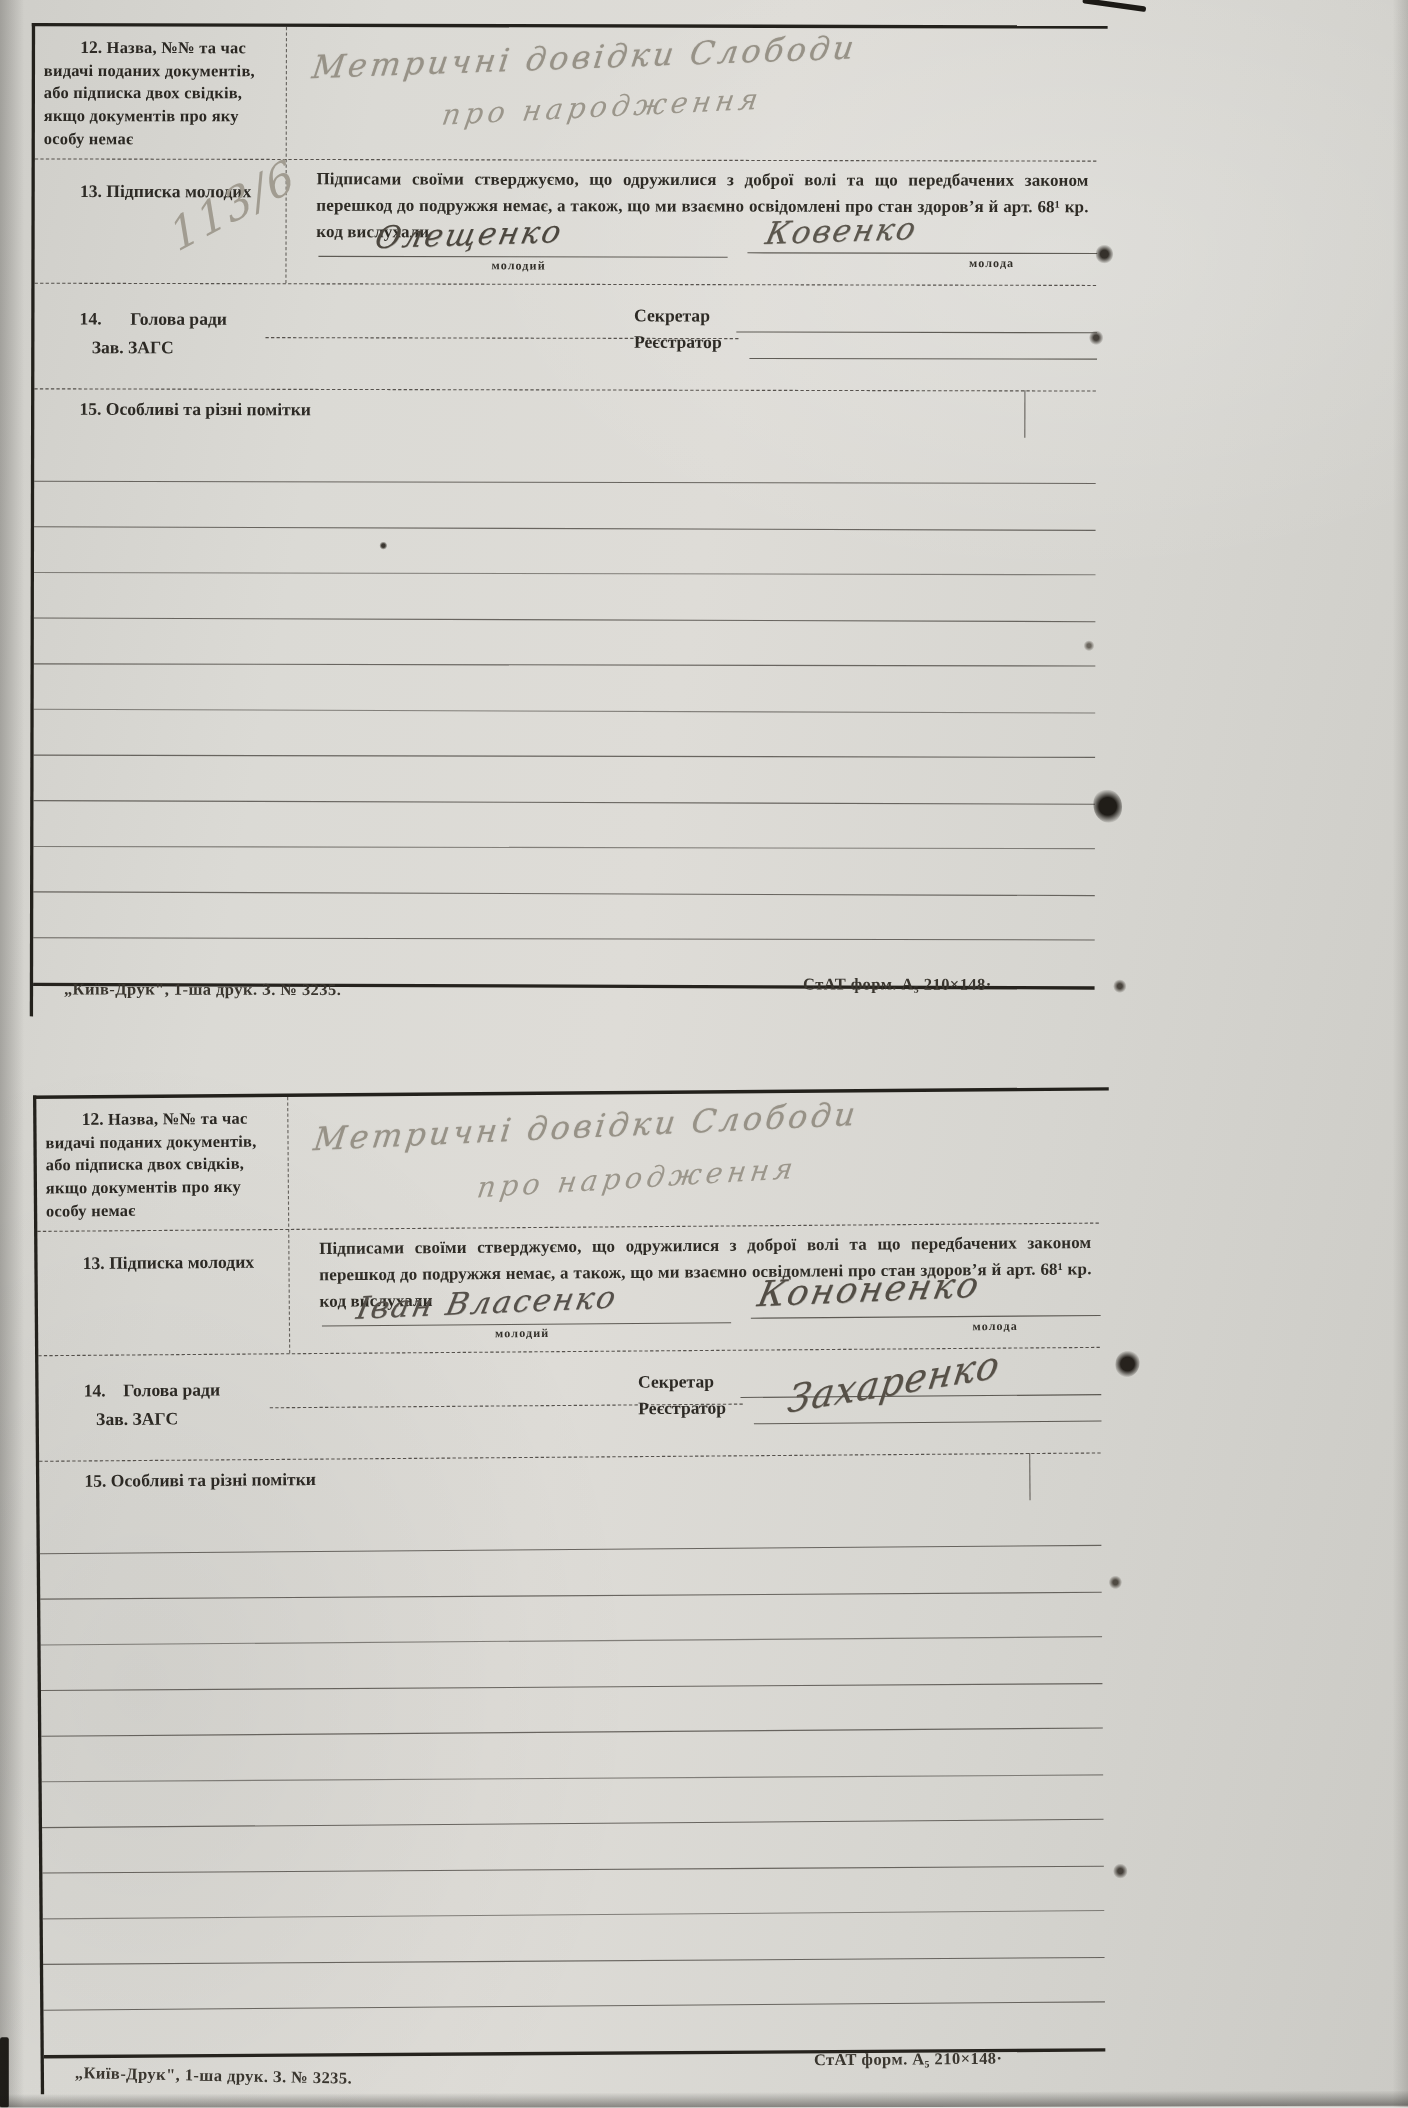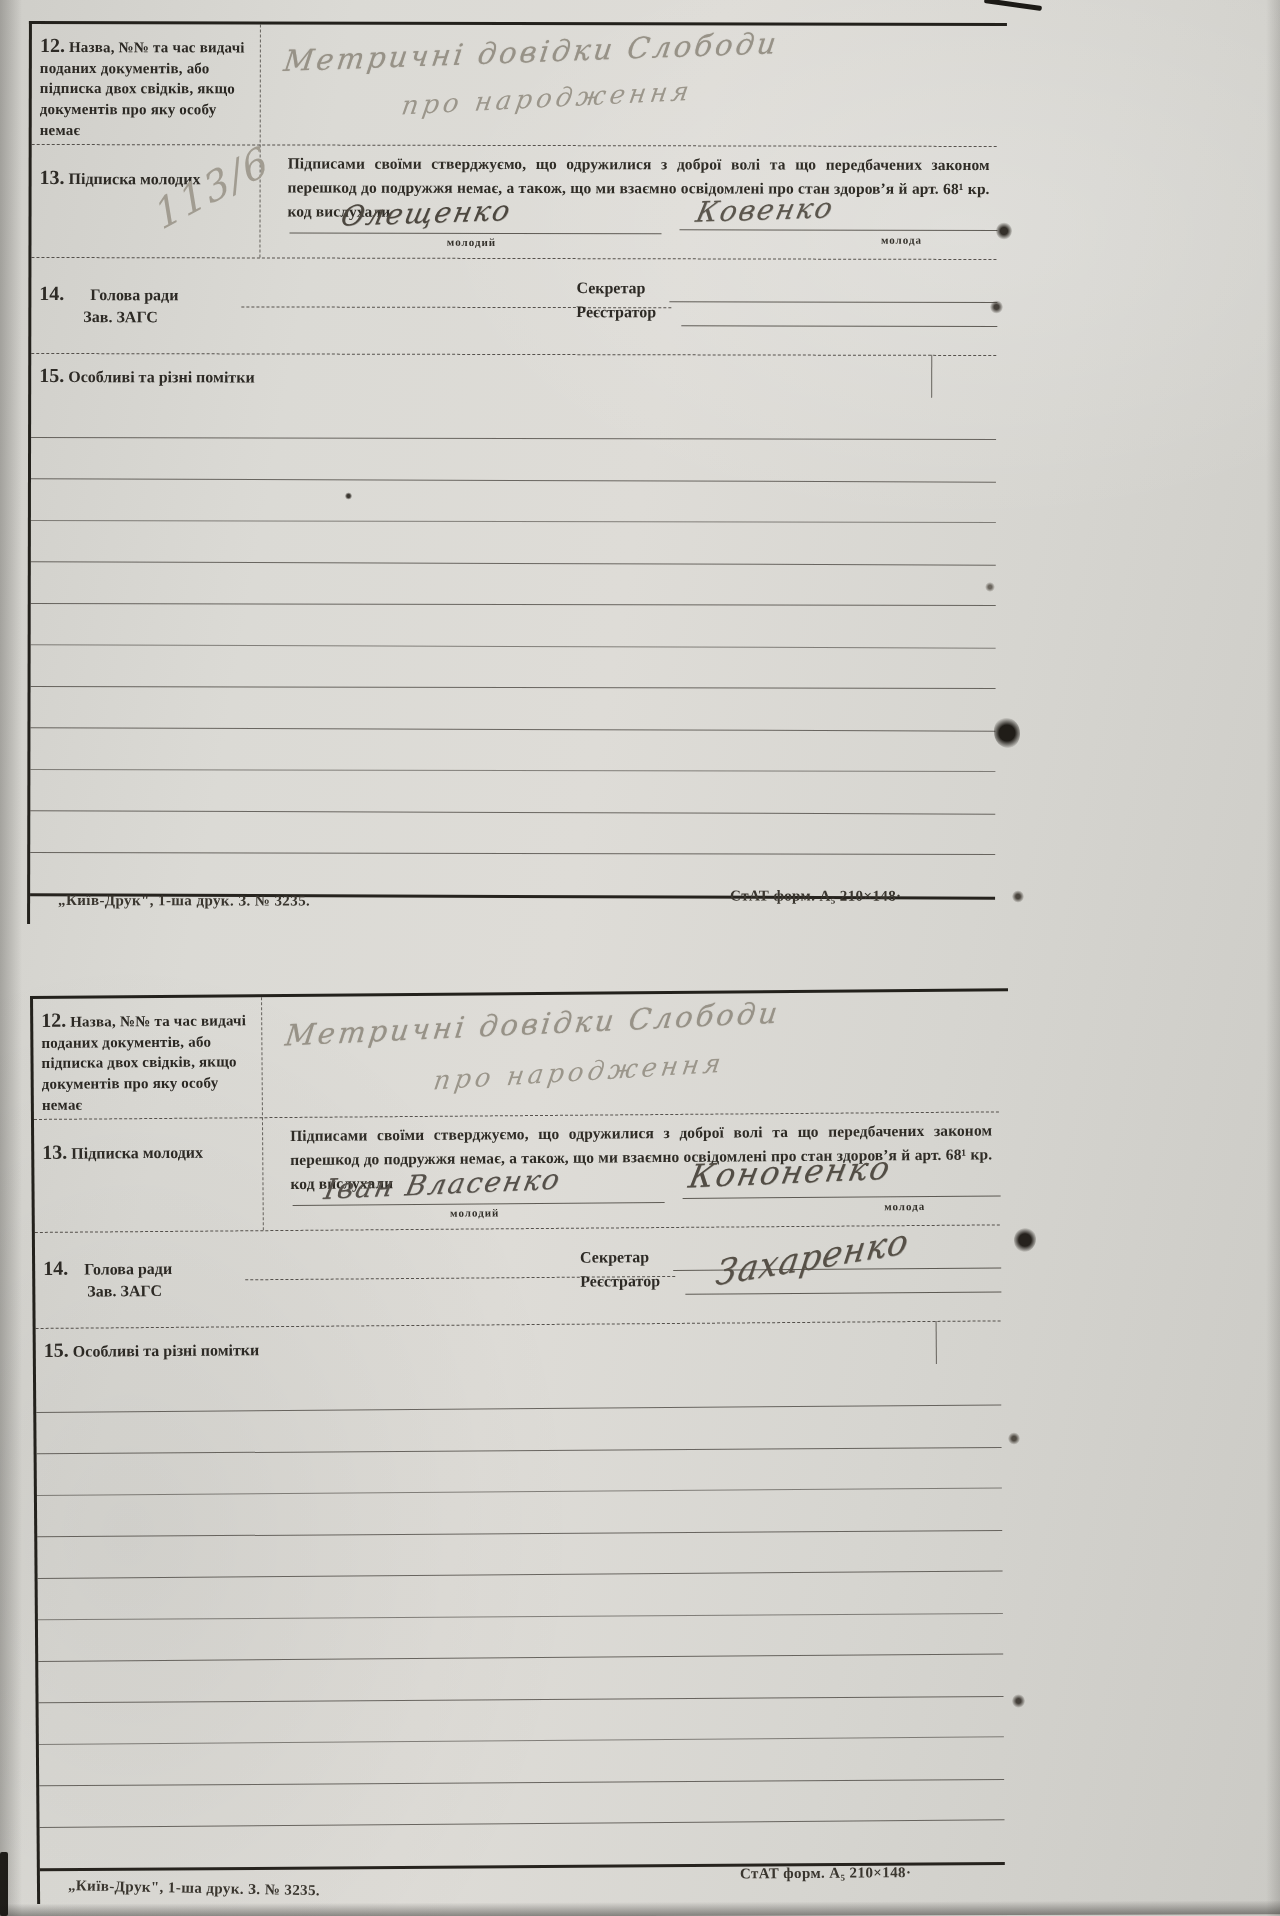--- a/index.html
+++ b/index.html
@@ -24,21 +24,21 @@
   .form{position:absolute;width:975px;
     border-left:3px solid #23211c;border-top:3px solid #23211c;}
   .form-top{left:28px;top:22px;height:900px;transform:rotate(.12deg);}
   .form-bottom{left:30px;top:996px;height:905px;transform:rotate(-.45deg);transform-origin:0 0;}
 
   .abs{position:absolute;}
   .hline{position:absolute;border-top:1px solid rgba(52,48,42,.75);}
   .hline.dash{border-top:1px dashed rgba(52,48,42,.8);}
   .vline{position:absolute;border-left:1px dashed rgba(62,58,52,.75);}
 
-  .num{font-weight:bold;font-size:20px;}
+  .num{font-weight:bold;font-size:16px;margin-left:33px;}
   .cell-label{font-weight:bold;font-size:15px;line-height:1.38;text-align:justify;
     letter-spacing:.2px;color:#2b2823;}
   .statement{font-size:15.5px;font-weight:bold;line-height:1.55;color:#2f2c26;
     text-align:justify;letter-spacing:.1px;}
   .small-label{font-size:11px;font-weight:bold;letter-spacing:1px;color:#33302a;}
   .print16{font-size:16px;font-weight:bold;color:#2d2a25;}
   .footer-text{font-size:15px;font-weight:bold;color:#3a362f;letter-spacing:.4px;}
 
   
   .hw{font-family:"DejaVu Serif",serif;font-style:italic;white-space:nowrap;}

